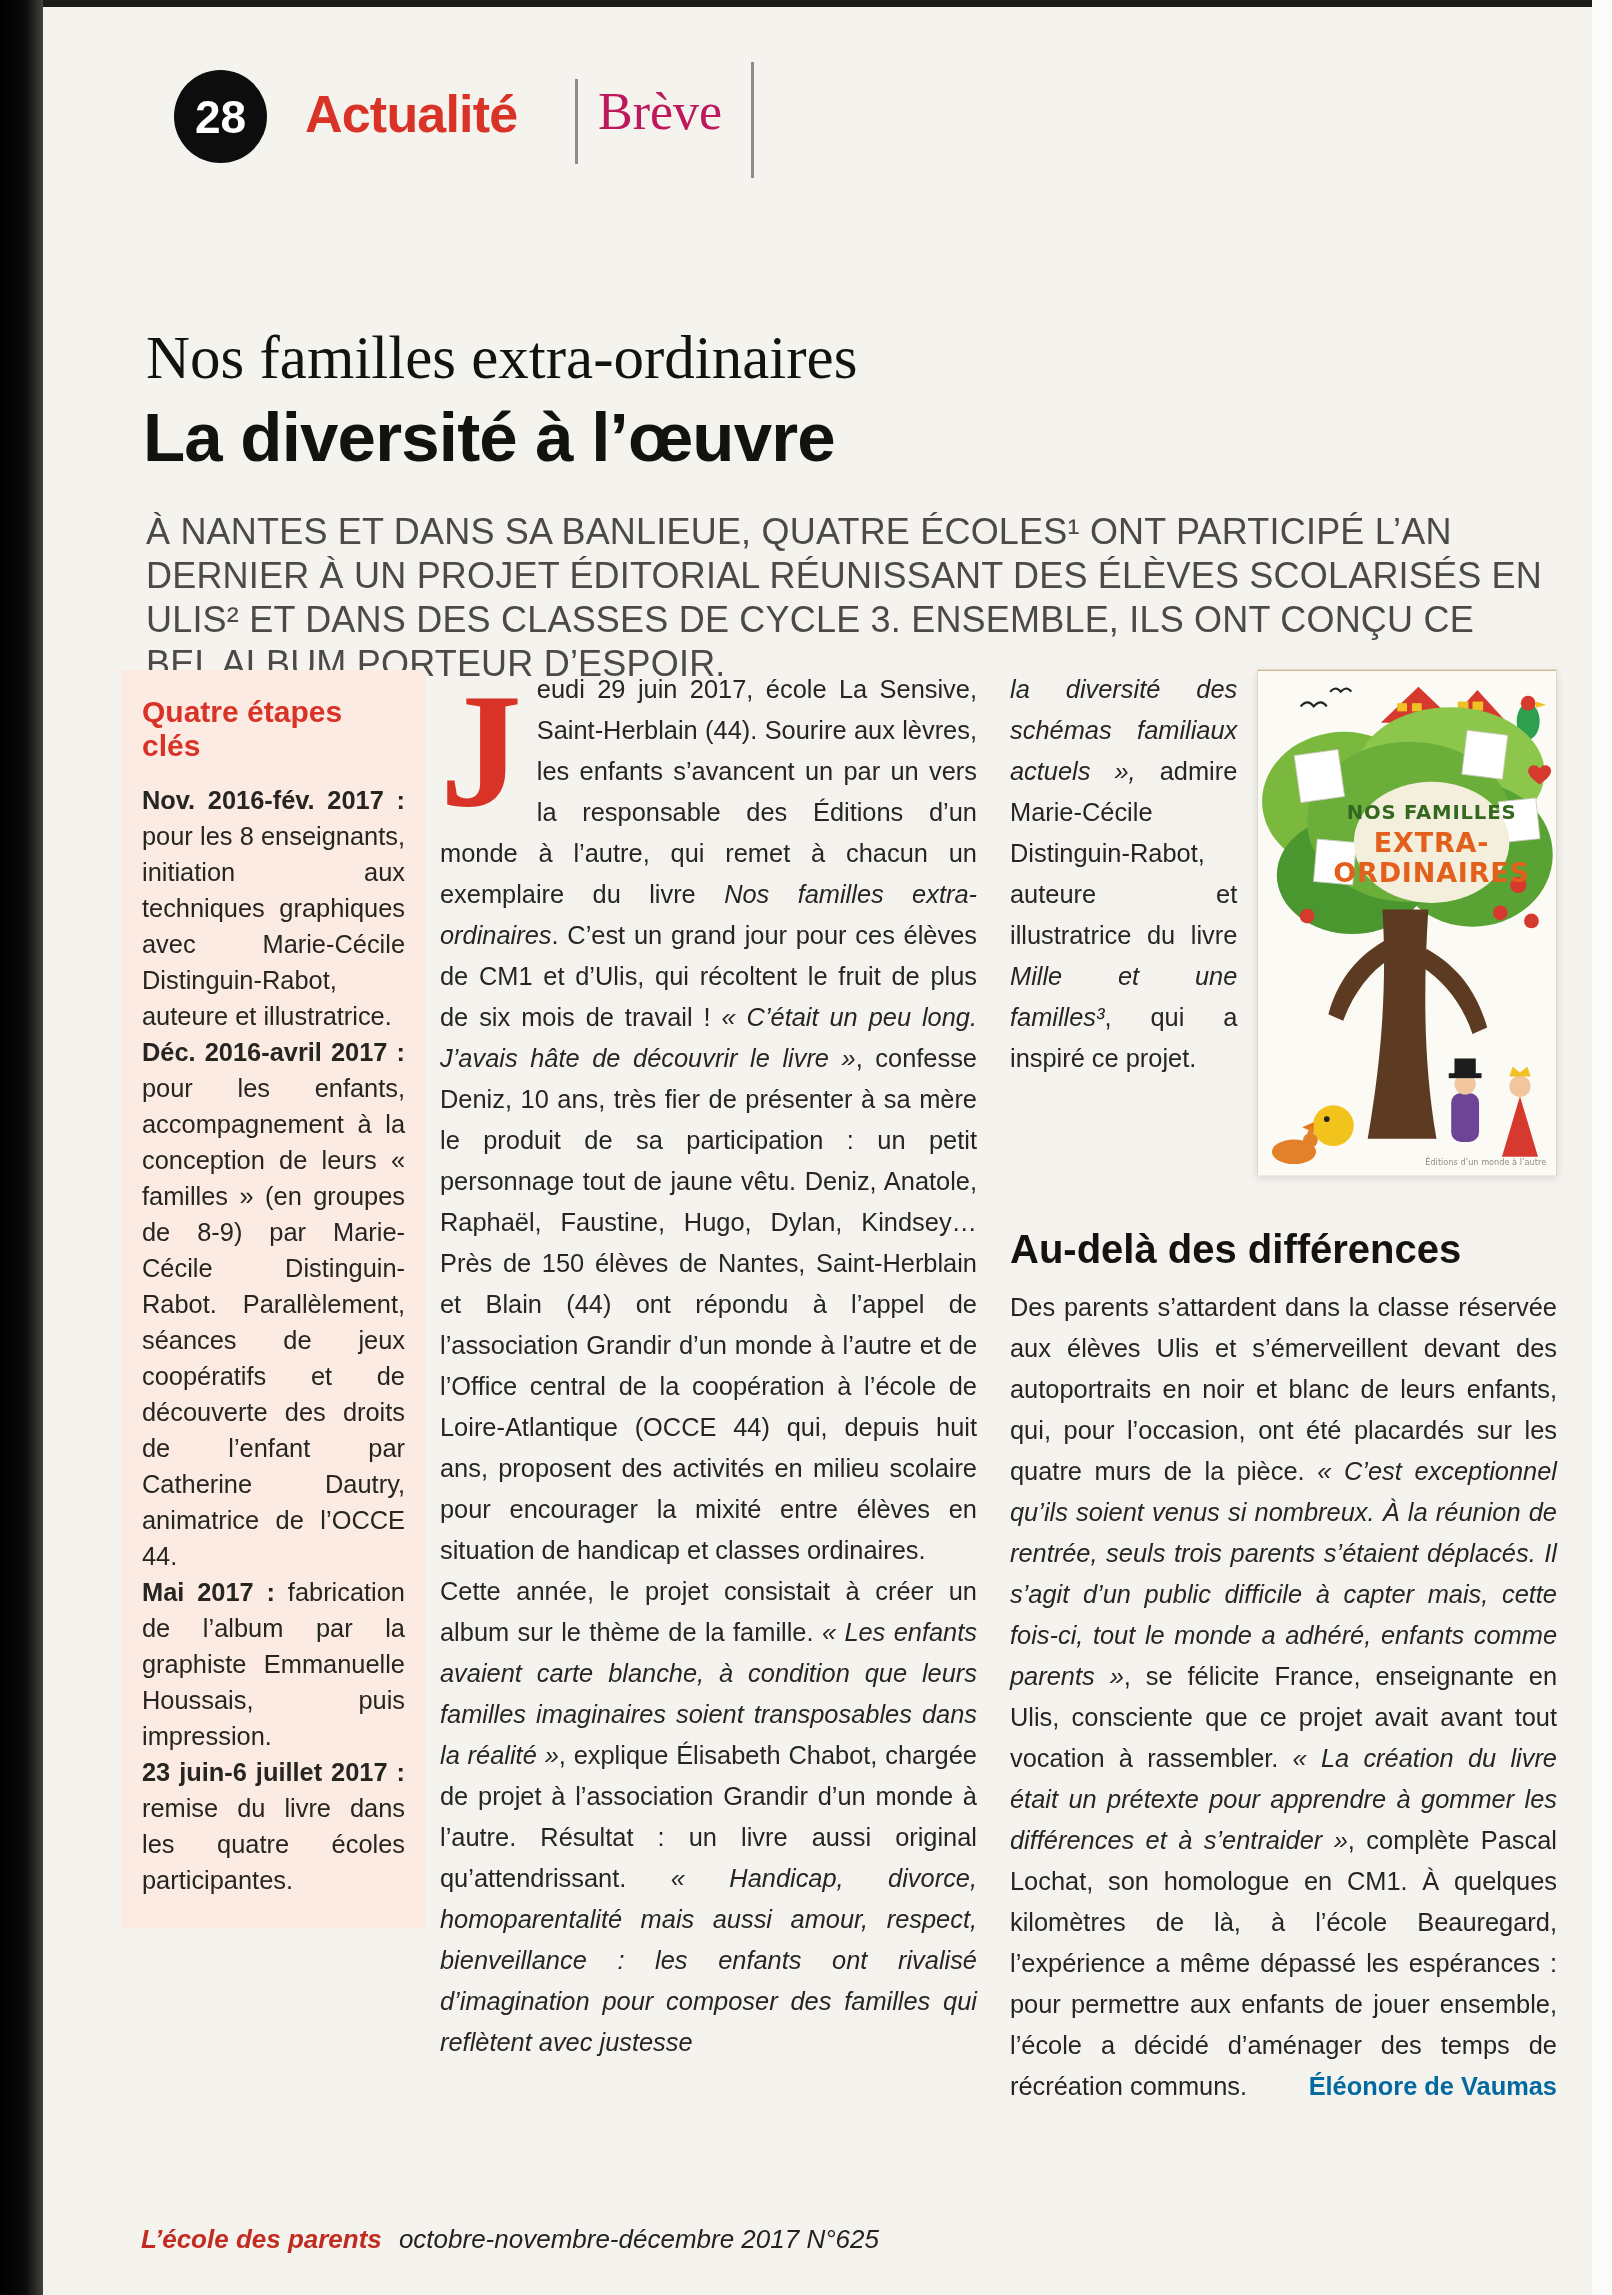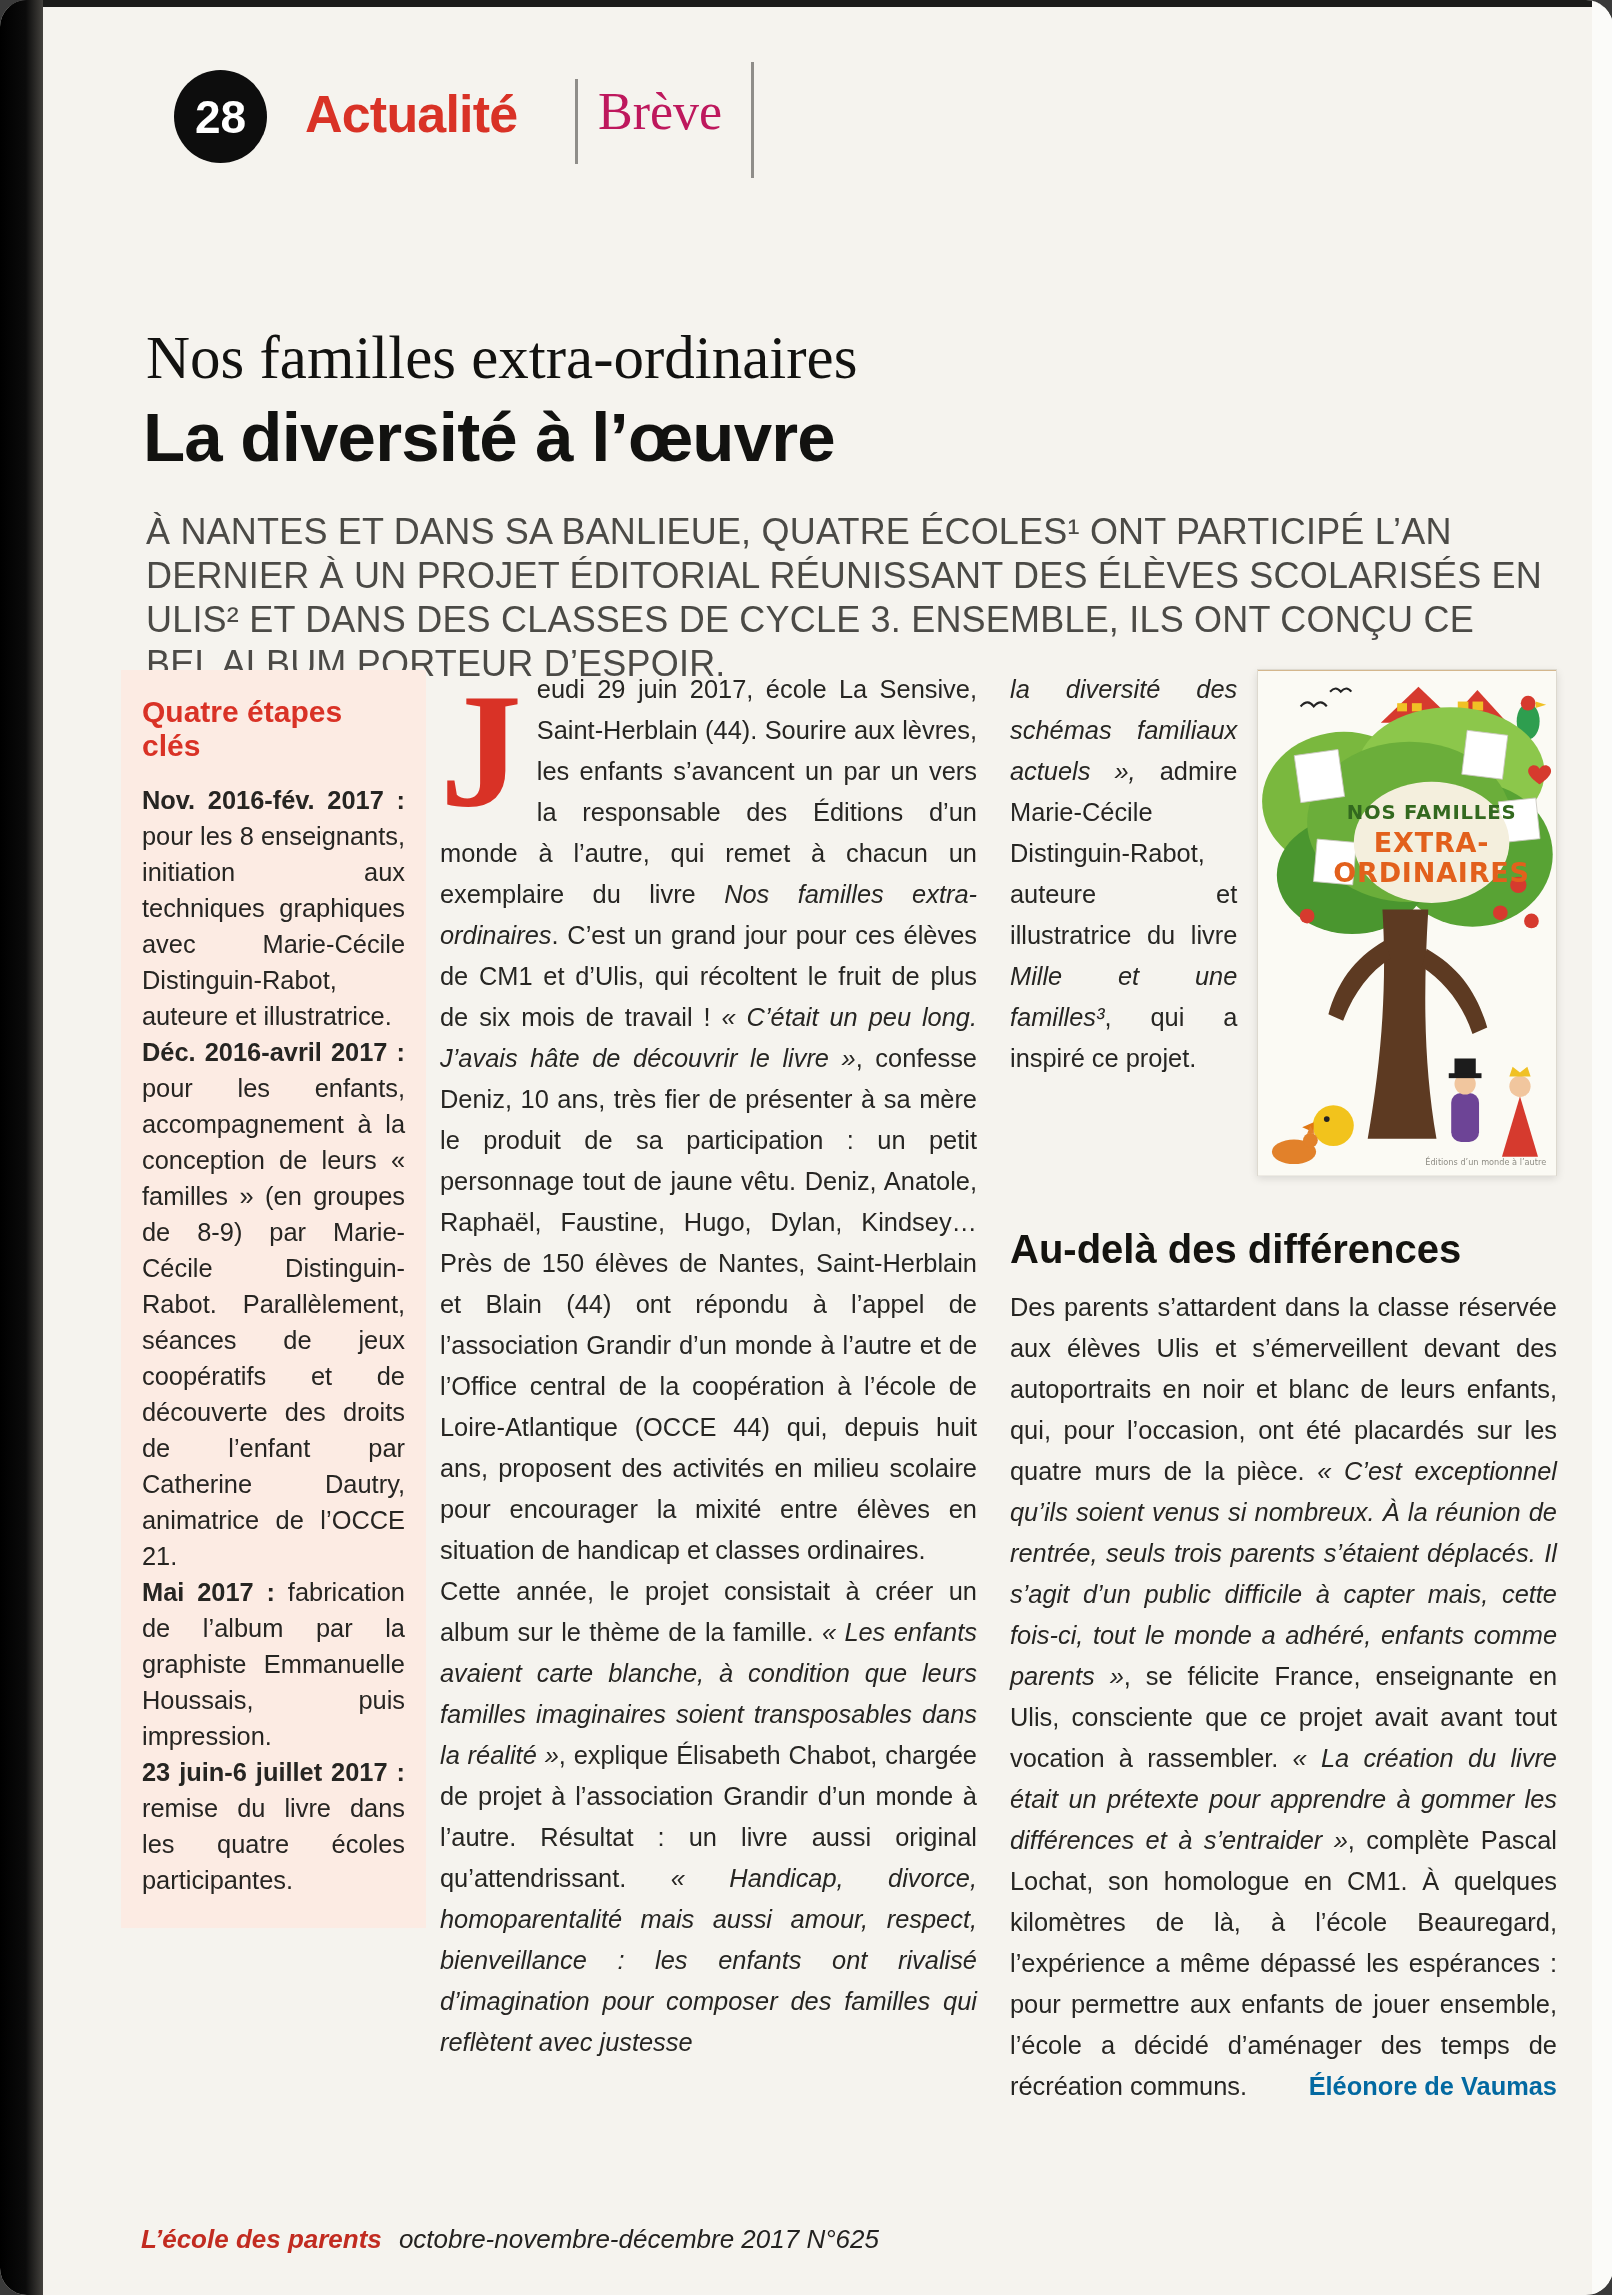--- a/index.html
+++ b/index.html
@@ -1,18 +1,18 @@
 <!DOCTYPE html>
 <html lang="fr" style="font-size:13px"><head>
 <meta charset="utf-8">
 <style>
   *{box-sizing:border-box;margin:0;padding:0;}
   html,body{background:#3a3a3a;}
   .page{position:relative;width:1613px;height:2295px;background:#f5f3ee;
-        font-family:"Liberation Sans","DejaVu Sans",sans-serif;color:#262522;overflow:hidden;border-radius:27px;}
+        font-family:"Liberation Sans","DejaVu Sans",sans-serif;color:#262522;overflow:hidden;}
   .scan-left{position:absolute;left:0;top:0;width:43px;height:2295px;
         background:linear-gradient(90deg,#000 0,#0b0b0b 60%,#44423e 100%);}
   .scan-top{position:absolute;left:0;top:0;width:1613px;height:7.4px;background:#1c1c1a;}
   .scan-right{position:absolute;right:0;top:0;width:21px;height:2295px;background:#fbfbf9;}
 
   
   .badge{position:absolute;left:174px;top:70px;width:93px;height:93px;border-radius:50%;
         background:#0d0d0d;color:#fff;display:flex;align-items:center;justify-content:center;
         font-size:46px;font-weight:700;}
   .section{position:absolute;left:305px;top:84px;font-size:52px;font-weight:800;color:#d93226;letter-spacing:-0.8px;}
@@ -77,21 +77,21 @@
   <span class="rubric">Brève</span>
   <span class="vsep vsep2"></span>
 
   <h2 class="kicker">Nos familles extra-ordinaires</h2>
   <h1 class="title">La diversité à l’œuvre</h1>
   <p class="standfirst">À NANTES ET DANS SA BANLIEUE, QUATRE ÉCOLES¹ ONT PARTICIPÉ L’AN DERNIER À UN PROJET ÉDITORIAL RÉUNISSANT DES ÉLÈVES SCOLARISÉS EN ULIS² ET DANS DES CLASSES DE CYCLE 3. ENSEMBLE, ILS ONT CONÇU CE BEL ALBUM PORTEUR D’ESPOIR.</p>
 
   <aside class="stepbox">
     <h3 class="stepbox-title">Quatre étapes clés</h3>
     <p class="step"><span class="step-date">Nov. 2016-fév. 2017 :</span> <span class="step-text">pour les 8 enseignants, initiation aux techniques graphiques avec Marie-Cécile Distinguin-Rabot, auteure et illustratrice.</span></p>
-    <p class="step"><span class="step-date">Déc. 2016-avril 2017 :</span> <span class="step-text">pour les enfants, accompagnement à la conception de leurs « familles » (en groupes de 8-9) par Marie-Cécile Distinguin-Rabot. Parallèlement, séances de jeux coopératifs et de découverte des droits de l’enfant par Catherine Dautry, animatrice de l’OCCE 21.</span></p>
+    <p class="step"><span class="step-date">Déc. 2016-avril 2017 :</span> <span class="step-text">pour les enfants, accompagnement à la conception de leurs « familles » (en groupes de 8-9) par Marie-Cécile Distinguin-Rabot. Parallèlement, séances de jeux coopératifs et de découverte des droits de l’enfant par Catherine Dautry, animatrice de l’OCCE 44.</span></p>
     <p class="step"><span class="step-date">Mai 2017 :</span> <span class="step-text">fabrication de l’album par la graphiste Emmanuelle Houssais, puis impression.</span></p>
     <p class="step"><span class="step-date">23 juin-6 juillet 2017 :</span> <span class="step-text">remise du livre dans les quatre écoles participantes.</span></p>
   </aside>
 
 
   <div class="col colmid">
     <p class="body-p"><span class="dropcap">J</span><span><span class="seg-n">eudi 29 juin 2017, école La Sensive, Saint-Herblain (44). Sourire aux lèvres, les enfants s’avancent un par un vers la responsable des Éditions d’un monde à l’autre, qui remet à chacun un exemplaire du livre </span><span class="seg-i">Nos familles extra-ordinaires</span><span class="seg-n">. C’est un grand jour pour ces élèves de CM1 et d’Ulis, qui récoltent le fruit de plus de six mois de travail ! </span><span class="seg-i">« C’était un peu long. J’avais hâte de découvrir le livre »</span><span class="seg-n">, confesse Deniz, 10 ans, très fier de présenter à sa mère le produit de sa participation : un petit personnage tout de jaune vêtu. Deniz, Anatole, Raphaël, Faustine, Hugo, Dylan, Kindsey… Près de 150 élèves de Nantes, Saint-Herblain et Blain (44) ont répondu à l’appel de l’association Grandir d’un monde à l’autre et de l’Office central de la coopération à l’école de Loire-Atlantique (OCCE 44) qui, depuis huit ans, proposent des activités en milieu scolaire pour encourager la mixité entre élèves en situation de handicap et classes ordinaires.</span></span></p>
     <p class="body-p"><span class="seg-n">Cette année, le projet consistait à créer un album sur le thème de la famille. </span><span class="seg-i">« Les enfants avaient carte blanche, à condition que leurs familles imaginaires soient transposables dans la réalité »</span><span class="seg-n">, explique Élisabeth Chabot, chargée de projet à l’association Grandir d’un monde à l’autre. Résultat : un livre aussi original qu’attendrissant. </span><span class="seg-i">« Handicap, divorce, homoparentalité mais aussi amour, respect, bienveillance : les enfants ont rivalisé d’imagination pour composer des familles qui reflètent avec justesse</span></p>
   </div>
 

